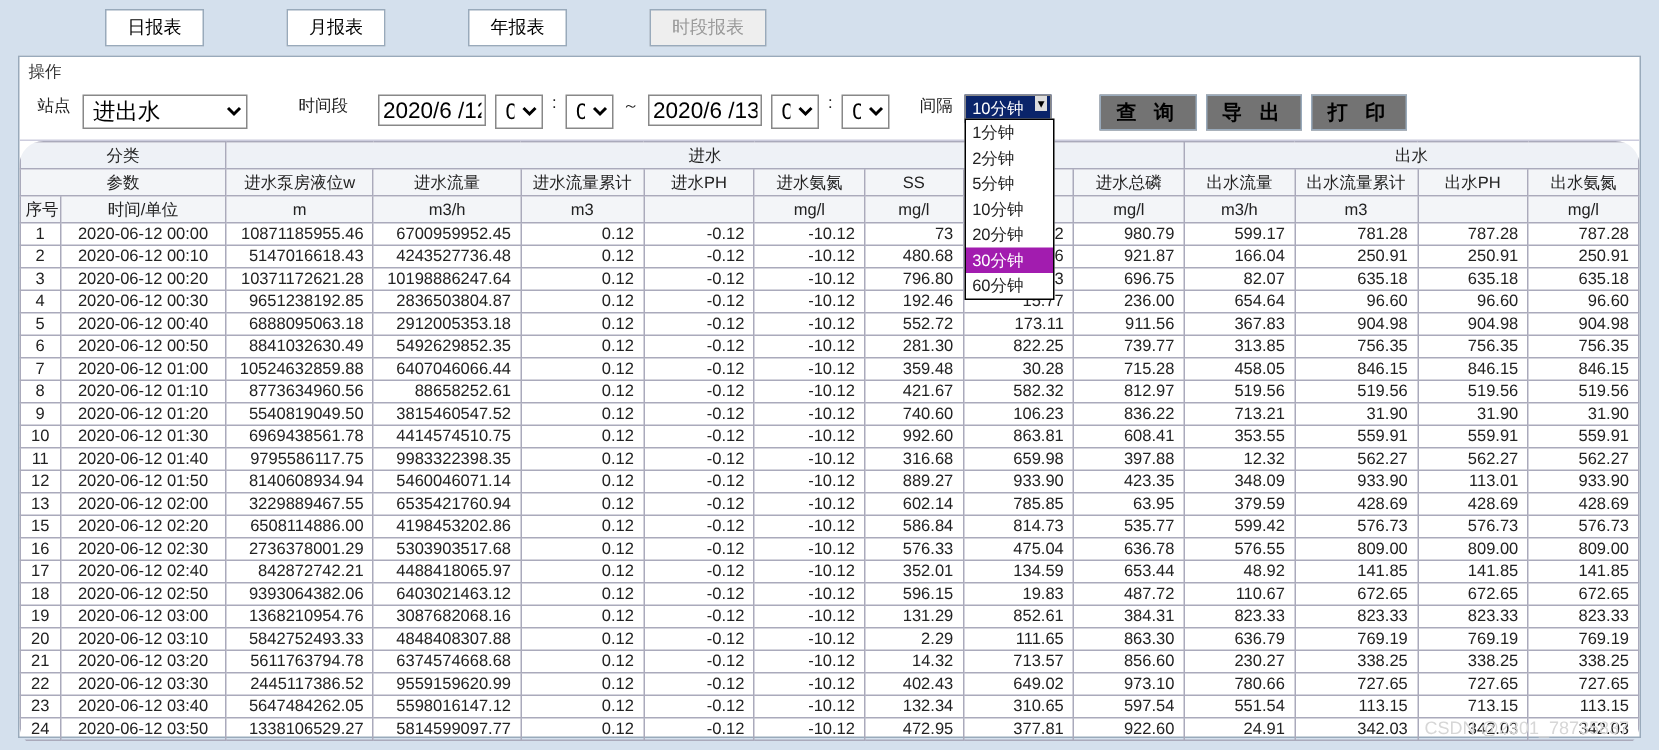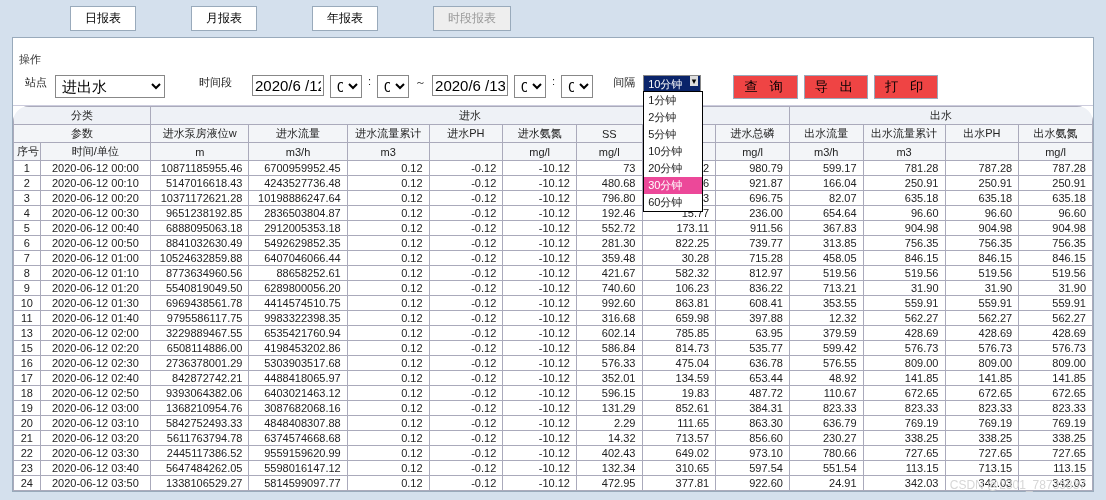--- a/index.html
+++ b/index.html
@@ -1,31 +1,31 @@
 <!DOCTYPE html>
 <html><head>
 <meta charset="utf-8">
 <style>
 * { margin:0; padding:0; box-sizing:border-box; }
 body { font-family: "Microsoft YaHei", SimSun, Arial, sans-serif; font-size:11px; background:#d4e0ed; color:#222; width:1106px; height:500px; overflow:hidden; }
 .top-tabs { display:flex; gap:10px; padding:6px 25px; }
 .top-tabs button { background:#fff; border:1px solid #9ab; padding:3px 14px; font-size:12px; cursor:pointer;margin-left:45px; }
 .top-tabs button.disabled { color:#999; background:#eee; }
 .frame { margin:0 12px; background:#fff; border:1px solid #9ab; height:455px; }
-.frame-title { padding:2px 6px; font-size:11px; color:#333;margin-top:12px; }
+.frame-title { padding:2px 6px; font-size:11px; color:#333; }
 .control-row { display:flex; align-items:flex-start; gap:6px; padding:6px 10px; border-bottom:1px solid #ccd; }
 .control-row label { margin:0 2px; }
 select, input[type=text] { border:1px solid #888; font-size:15px; padding:1px 2px; background:#fff; }
-.btn { background:#ef4444; border:1px solid #9ab; padding:2px 10px; cursor:pointer; letter-spacing:4px; }
+.btn { background:#737373; border:1px solid #9ab; padding:2px 10px; cursor:pointer; letter-spacing:4px;font-weight:bold; }
 .dropdown-wrap { position:relative; display:inline-block; }
 .dropdown-sel { background:#0a246a; color:#fff; border:1px solid #888; padding:1px 18px 1px 4px; cursor:pointer; font-size:11px; }
 .dropdown-sel::after { content:"▾"; position:absolute; right:3px; color:#000; background:#ddd; padding:0 2px; top:1px; font-size:9px; }
 .dropdown-list { position:absolute; top:16px; left:0; background:#fff; border:1px solid #000; z-index:10; min-width:60px; }
 .dropdown-list div { padding:1px 4px; cursor:pointer; white-space:nowrap; }
-.dropdown-list div.sel { background:#ec4899; color:#fff; }
+.dropdown-list div.sel { background:#a21caf; color:#fff; }
 .grid-wrap { height:405px; overflow:auto;border-radius:16px; }
 table { border-collapse:collapse; width:100%; table-layout:fixed; }
 th, td { border:1px solid #aab; padding:1px 3px; text-align:center; font-size:11px; white-space:nowrap; overflow:hidden; }
 th { background:#f3f5f8; font-weight:normal; }
 .h1 th { background:#eef1f6; }
 td.num { text-align:right; padding-right:6px; }
 td.idx { text-align:center; }
 .watermark { position:absolute; right:20px; bottom:8px; color:#d7d7d7; font-size:12px; font-family:Arial; pointer-events:none; }
 </style>
 </head>
@@ -256,21 +256,21 @@
             <td class="num">812.97</td>
             <td class="num">519.56</td>
             <td class="num">519.56</td>
             <td class="num">519.56</td>
             <td class="num">519.56</td>
           </tr>
           <tr>
             <td class="idx">9</td>
             <td>2020-06-12 01:20</td>
             <td class="num">5540819049.50</td>
-            <td class="num">6289800056.20</td>
+            <td class="num">3815460547.52</td>
             <td class="num">0.12</td>
             <td class="num">-0.12</td>
             <td class="num">-10.12</td>
             <td class="num">740.60</td>
             <td class="num">106.23</td>
             <td class="num">836.22</td>
             <td class="num">713.21</td>
             <td class="num">31.90</td>
             <td class="num">31.90</td>
             <td class="num">31.90</td>
@@ -299,20 +299,36 @@
             <td class="num">0.12</td>
             <td class="num">-0.12</td>
             <td class="num">-10.12</td>
             <td class="num">316.68</td>
             <td class="num">659.98</td>
             <td class="num">397.88</td>
             <td class="num">12.32</td>
             <td class="num">562.27</td>
             <td class="num">562.27</td>
             <td class="num">562.27</td>
+          </tr>
+          <tr>
+            <td class="idx">12</td>
+            <td>2020-06-12 01:50</td>
+            <td class="num">8140608934.94</td>
+            <td class="num">5460046071.14</td>
+            <td class="num">0.12</td>
+            <td class="num">-0.12</td>
+            <td class="num">-10.12</td>
+            <td class="num">889.27</td>
+            <td class="num">933.90</td>
+            <td class="num">423.35</td>
+            <td class="num">348.09</td>
+            <td class="num">933.90</td>
+            <td class="num">113.01</td>
+            <td class="num">933.90</td>
           </tr>
           <tr>
             <td class="idx">13</td>
             <td>2020-06-12 02:00</td>
             <td class="num">3229889467.55</td>
             <td class="num">6535421760.94</td>
             <td class="num">0.12</td>
             <td class="num">-0.12</td>
             <td class="num">-10.12</td>
             <td class="num">602.14</td>

